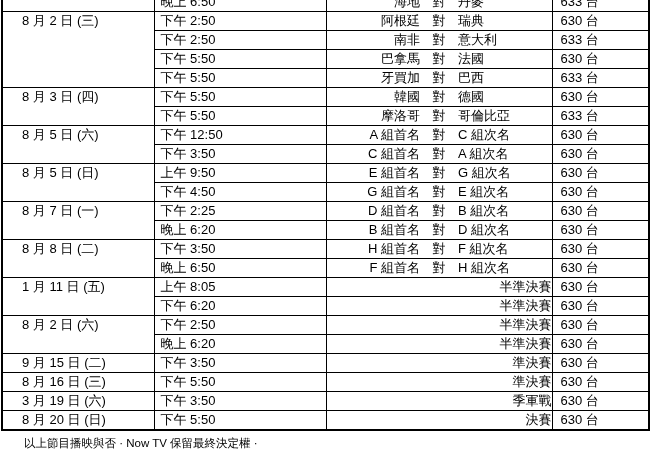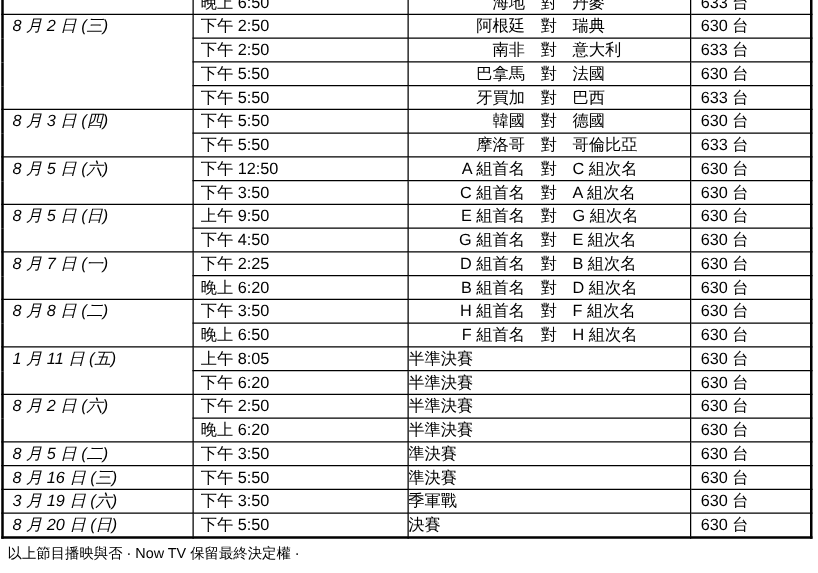--- a/index.html
+++ b/index.html
@@ -23,39 +23,38 @@
     height: 18px;
     padding: 0;
     font-size: 13px;
     line-height: 18px;
     overflow: hidden;
     white-space: nowrap;
     vertical-align: middle;
   }
   td.date-cell {
     vertical-align: top;
-    padding-left: 7px;
-    font-style: italic;
+    padding-left: 19px;
   }
   td.time-cell { padding-left: 6px; }
   td.channel-cell { padding-left: 8px; }
   .vswrap {
     display: grid;
     grid-template-columns: 1fr 16px 1fr;
     column-gap: 11px;
     width: 100%;
     align-items: center;
   }
   .vswrap .home { text-align: right; }
   .vswrap .vs   { text-align: center; }
   .vswrap .away { text-align: left; }
-  td.stage-cell { text-align: left; }
+  td.stage-cell { text-align: right; }
   .footer-note {
     position: absolute;
-    left: 6px; top: 436px;
+    left: 24px; top: 436px;
     font-size: 11.5px;
     line-height: 15px;
     color: #000;
   }
 </style>
 </head>
 <body>
 
 <table class="schedule-table">
   <colgroup>
@@ -263,21 +262,21 @@
       <td class="stage-cell">半準決賽</td>
       <td class="channel-cell">630 台</td>
     </tr>
     <tr>
       <td class="time-cell">晚上 6:20</td>
       <td class="stage-cell">半準決賽</td>
       <td class="channel-cell">630 台</td>
     </tr>
 
     <tr>
-      <td class="date-cell">8 月 5 日 (二)</td>
+      <td class="date-cell">9 月 15 日 (二)</td>
       <td class="time-cell">下午 3:50</td>
       <td class="stage-cell">準決賽</td>
       <td class="channel-cell">630 台</td>
     </tr>
     <tr>
       <td class="date-cell">8 月 16 日 (三)</td>
       <td class="time-cell">下午 5:50</td>
       <td class="stage-cell">準決賽</td>
       <td class="channel-cell">630 台</td>
     </tr>

